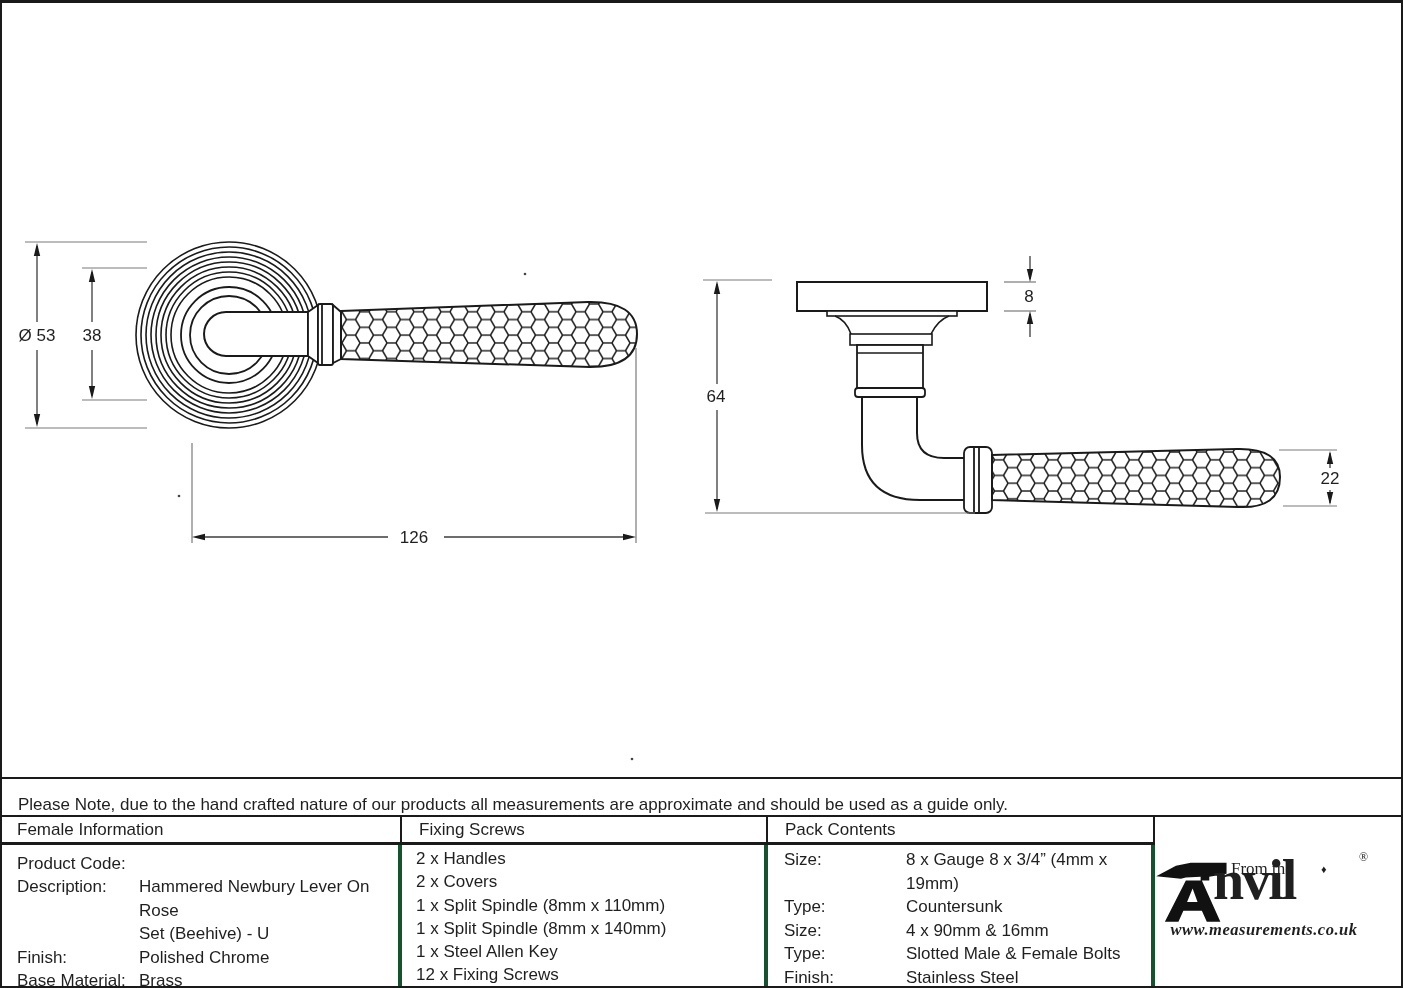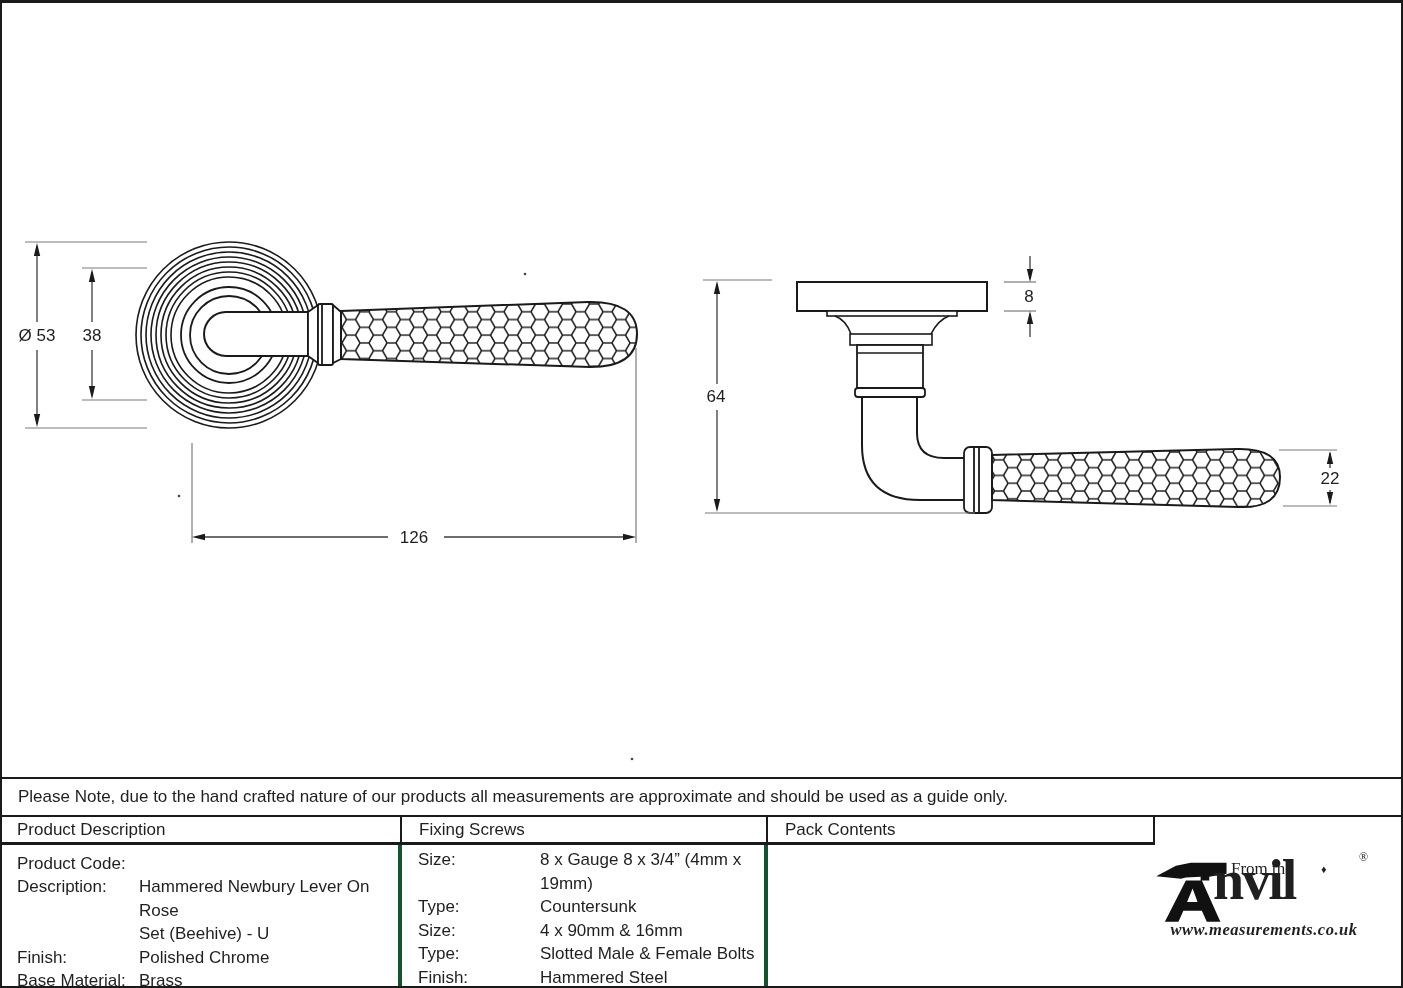--- a/index.html
+++ b/index.html
@@ -1,20 +1,20 @@
 <!DOCTYPE html>
 <html><head>
 <meta charset="utf-8">
 <style>
   html,body{margin:0;padding:0;background:#fff;}
   body{width:1403px;height:988px;position:relative;font-family:"Liberation Sans",sans-serif;color:#1f1f1f;overflow:hidden;}
   .page-border{position:absolute;inset:0;border:2px solid #1a1a1a;border-top-width:3px;pointer-events:none;z-index:50;}
   .drawing-svg{position:absolute;top:0;left:0;}
   .note-row{position:absolute;top:777px;left:0;width:1403px;height:38px;box-sizing:border-box;
-    border-top:2px solid #1a1a1a;display:flex;align-items:center;padding-left:18px;font-size:17px;}
+    border-top:2px solid #1a1a1a;display:flex;align-items:flex-end;padding-left:18px;font-size:17px;}
   .spec-table{position:absolute;top:815px;left:0;width:1403px;height:173px;box-sizing:border-box;
     border-top:2px solid #1a1a1a;display:grid;grid-template-columns:402px 366px 387px 1fr;grid-template-rows:28px 1fr;}
   .cell{box-sizing:border-box;}
   .hdr{border-right:2px solid #1a1a1a;border-bottom:3px solid #1a1a1a;display:flex;align-items:center;
     padding-left:17px;font-size:17px;}
   .body-cell{border-right:4px solid #14532d;font-size:17px;overflow:hidden;}
   .prod-info{padding:7px 6px 0 17px;}
   .kv-row{display:grid;grid-template-columns:122px 1fr;line-height:23.4px;}
   .kv-row .val{white-space:pre-line;}
   .pack{padding:2px 4px 0 14px;line-height:23.3px;}
@@ -174,21 +174,21 @@
   </g>
 </svg>
 
 <div class="note-row">
   <span>Please Note, due to the hand crafted nature of our products all measurements are approximate and should be used as a guide only.</span>
 </div>
 
 <div class="spec-table">
 
   <div class="cell hdr">
-    <span>Product Description</span>
+    <span>Female Information</span>
   </div>
   <div class="cell hdr">
     <span>Fixing Screws</span>
   </div>
   <div class="cell hdr">
     <span>Pack Contents</span>
   </div>
 
   <div class="cell logo-cell">
     <div class="logo">
@@ -217,38 +217,46 @@
     <div class="kv-row">
       <span>Finish:</span>
       <span class="val">Polished Chrome</span>
     </div>
     <div class="kv-row">
       <span>Base Material:</span>
       <span class="val">Brass</span>
     </div>
   </div>
 
+  <div class="cell body-cell pack">
+    <div>2 x Handles</div>
+    <div>2 x Covers</div>
+    <div>1 x Split Spindle (8mm x 110mm)</div>
+    <div>1 x Split Spindle (8mm x 140mm)</div>
+    <div>1 x Steel Allen Key</div>
+    <div>12 x Fixing Screws</div>
+  </div>
 
   <div class="cell body-cell fix">
     <div class="kv-row">
       <span>Size:</span>
       <span>8 x Gauge 8 x 3/4” (4mm x 19mm)</span>
     </div>
     <div class="kv-row">
       <span>Type:</span>
       <span>Countersunk</span>
     </div>
     <div class="kv-row">
       <span>Size:</span>
       <span>4 x 90mm &amp; 16mm</span>
     </div>
     <div class="kv-row">
       <span>Type:</span>
       <span>Slotted Male &amp; Female Bolts</span>
     </div>
     <div class="kv-row">
       <span>Finish:</span>
-      <span>Hammered Steel</span>
+      <span>Stainless Steel</span>
     </div>
 
   </div>
 
 </div>
 
 </body></html>

